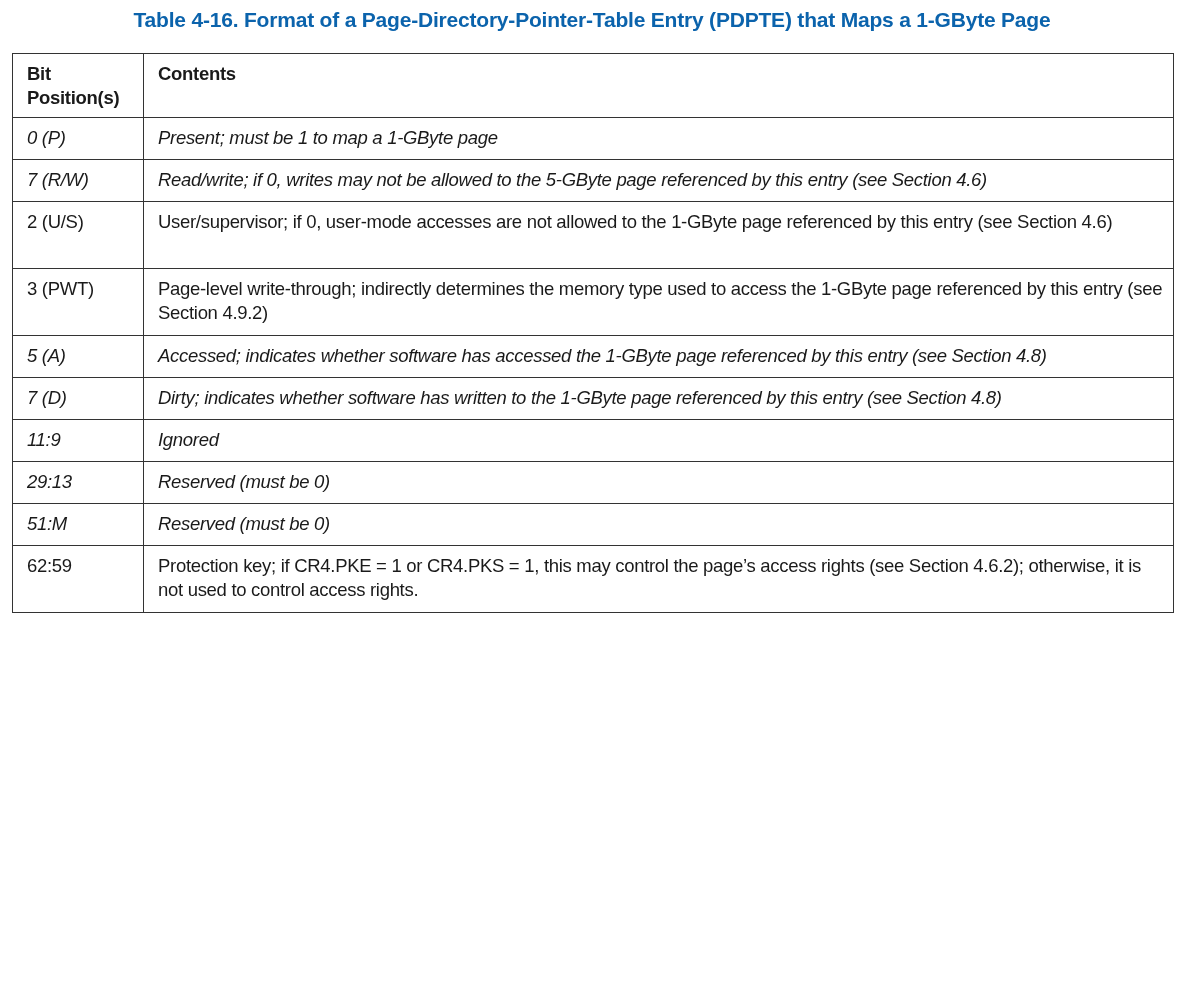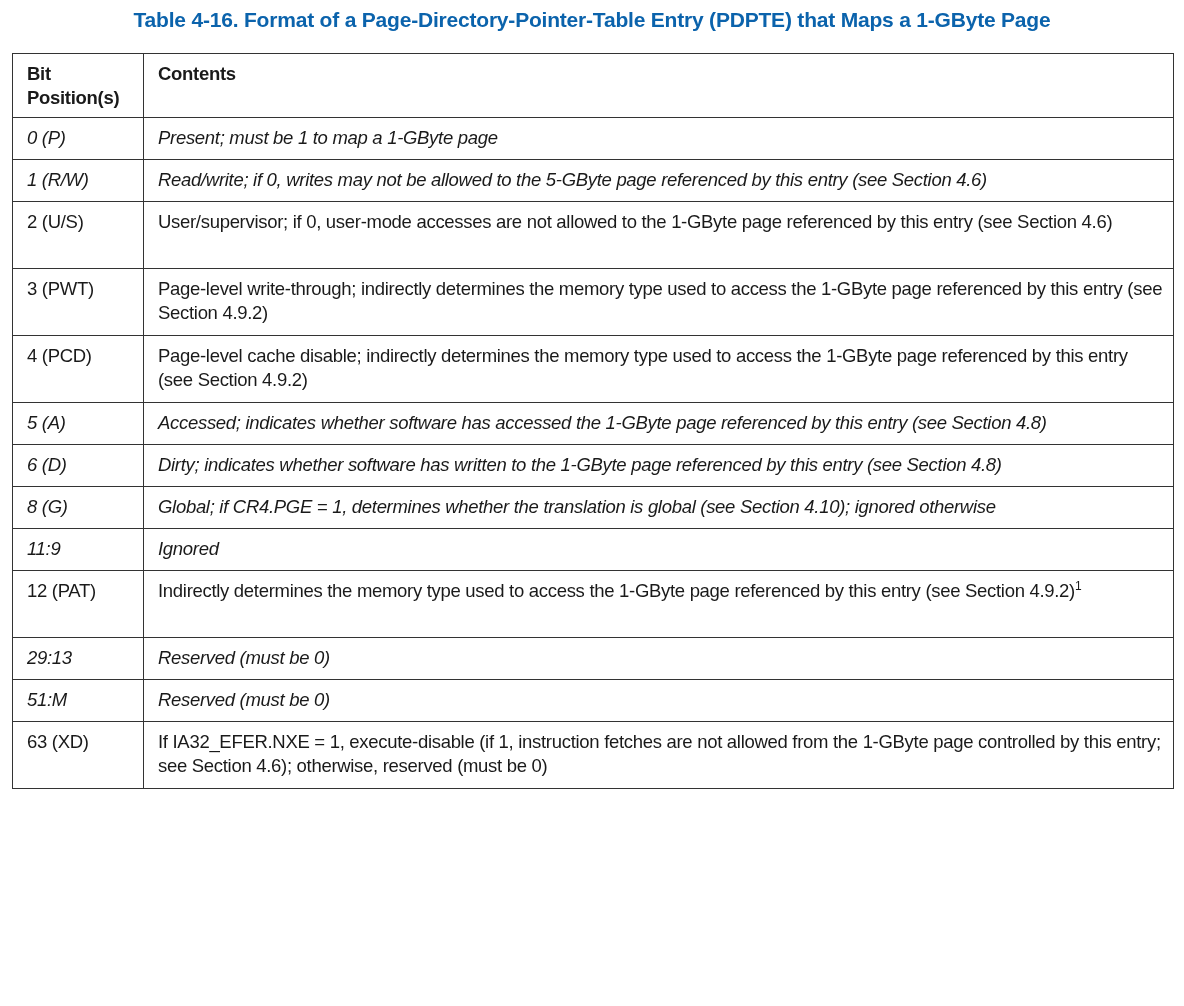--- a/index.html
+++ b/index.html
@@ -24,61 +24,49 @@
       <th class="bit"><span>Bit Position(s)</span></th>
       <th>Contents</th>
     </tr>
   </thead>
   <tbody id="rows">
       <tr class="r1">
         <td class="bit">0 (P)</td>
         <td><span>Present; must be 1 to map a 1-GByte page</span></td>
       </tr>
       <tr class="r1">
-        <td class="bit">1 (R/W)</td>
+        <td class="bit">7 (R/W)</td>
         <td><span>Read/write; if 0, writes may not be allowed to the 5-GByte page referenced by this entry (see Section 4.6)</span></td>
       </tr>
       <tr class="r2">
         <td class="bit">2 (U/S)</td>
         <td><span>User/supervisor; if 0, user-mode accesses are not allowed to the 1-GByte page referenced by this entry (see Section 4.6)</span></td>
       </tr>
       <tr class="r2">
         <td class="bit">3 (PWT)</td>
         <td><span>Page-level write-through; indirectly determines the memory type used to access the 1-GByte page referenced by this entry (see Section 4.9.2)</span></td>
       </tr>
-      <tr class="r2">
-        <td class="bit">4 (PCD)</td>
-        <td><span>Page-level cache disable; indirectly determines the memory type used to access the 1-GByte page referenced by this entry (see Section 4.9.2)</span></td>
-      </tr>
       <tr class="r1">
         <td class="bit">5 (A)</td>
         <td><span>Accessed; indicates whether software has accessed the 1-GByte page referenced by this entry (see Section 4.8)</span></td>
       </tr>
       <tr class="r1">
-        <td class="bit">6 (D)</td>
+        <td class="bit">7 (D)</td>
         <td><span>Dirty; indicates whether software has written to the 1-GByte page referenced by this entry (see Section 4.8)</span></td>
-      </tr>
-      <tr class="r1">
-        <td class="bit">8 (G)</td>
-        <td><span>Global; if CR4.PGE = 1, determines whether the translation is global (see Section 4.10); ignored otherwise</span></td>
       </tr>
       <tr class="r1">
         <td class="bit">11:9</td>
         <td><span>Ignored</span></td>
-      </tr>
-      <tr class="r2">
-        <td class="bit">12 (PAT)</td>
-        <td><span>Indirectly determines the memory type used to access the 1-GByte page referenced by this entry (see Section 4.9.2)</span><sup>1</sup></td>
       </tr>
       <tr class="r1">
         <td class="bit">29:13</td>
         <td><span>Reserved (must be 0)</span></td>
       </tr>
       <tr class="r1">
         <td class="bit">51:M</td>
         <td><span>Reserved (must be 0)</span></td>
       </tr>
       <tr class="r2">
-        <td class="bit">63 (XD)</td>
-        <td><span>If IA32_EFER.NXE = 1, execute-disable (if 1, instruction fetches are not allowed from the 1-GByte page controlled by this entry; see Section 4.6); otherwise, reserved (must be 0)</span></td>
+        <td class="bit">62:59</td>
+        <td><span>Protection key; if CR4.PKE = 1 or CR4.PKS = 1, this may control the page’s access rights (see Section 4.6.2); otherwise, it is not used to control access rights.</span></td>
       </tr>
     </tbody>
 </table>
 
 </body></html>

